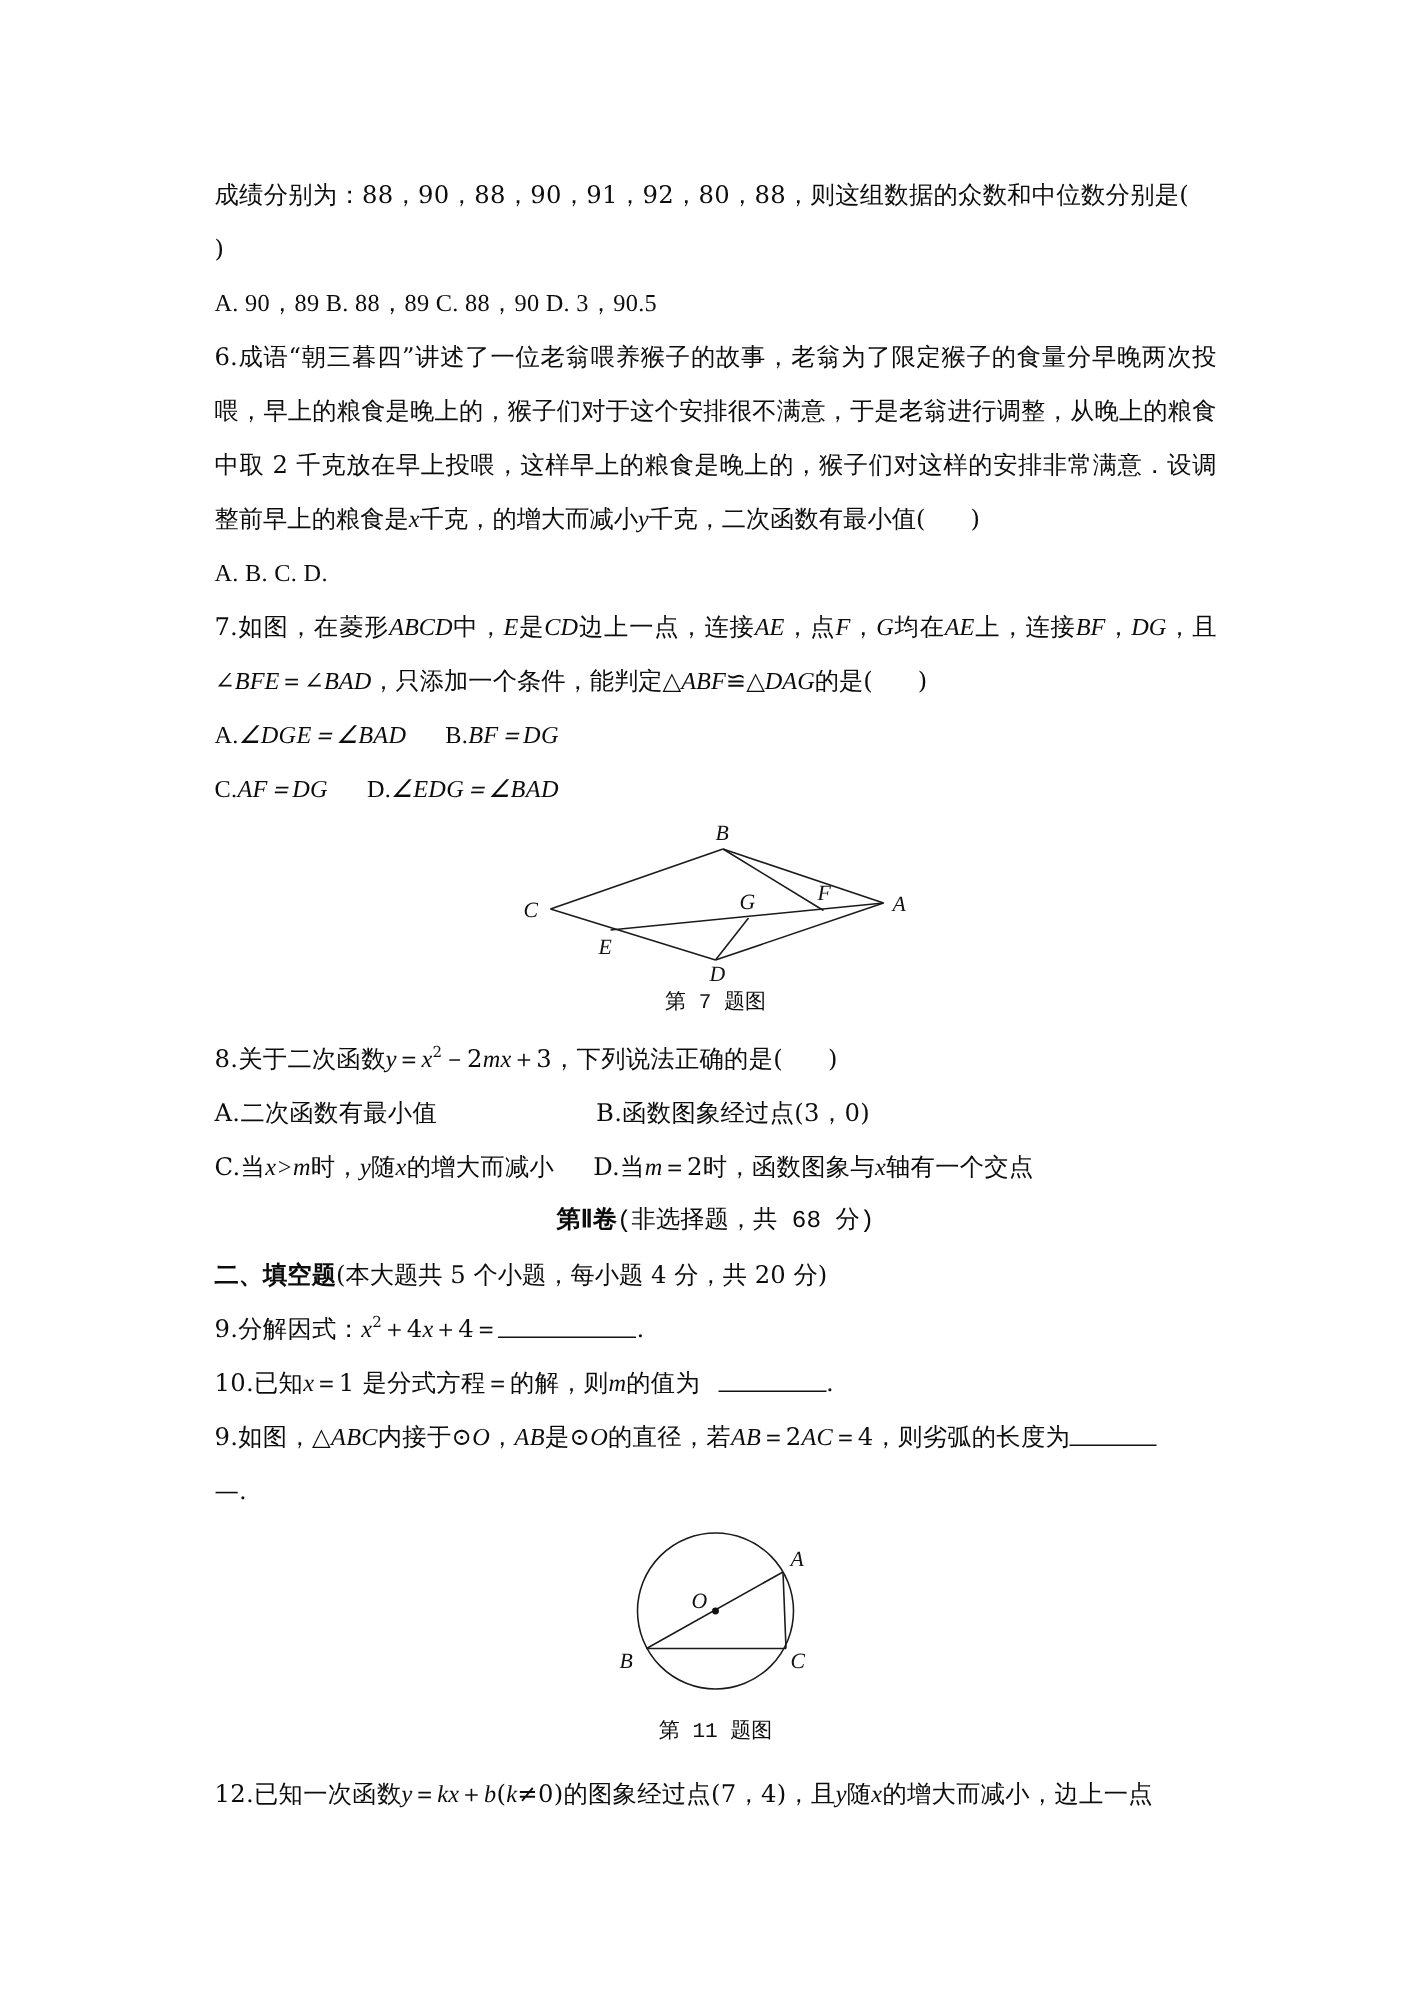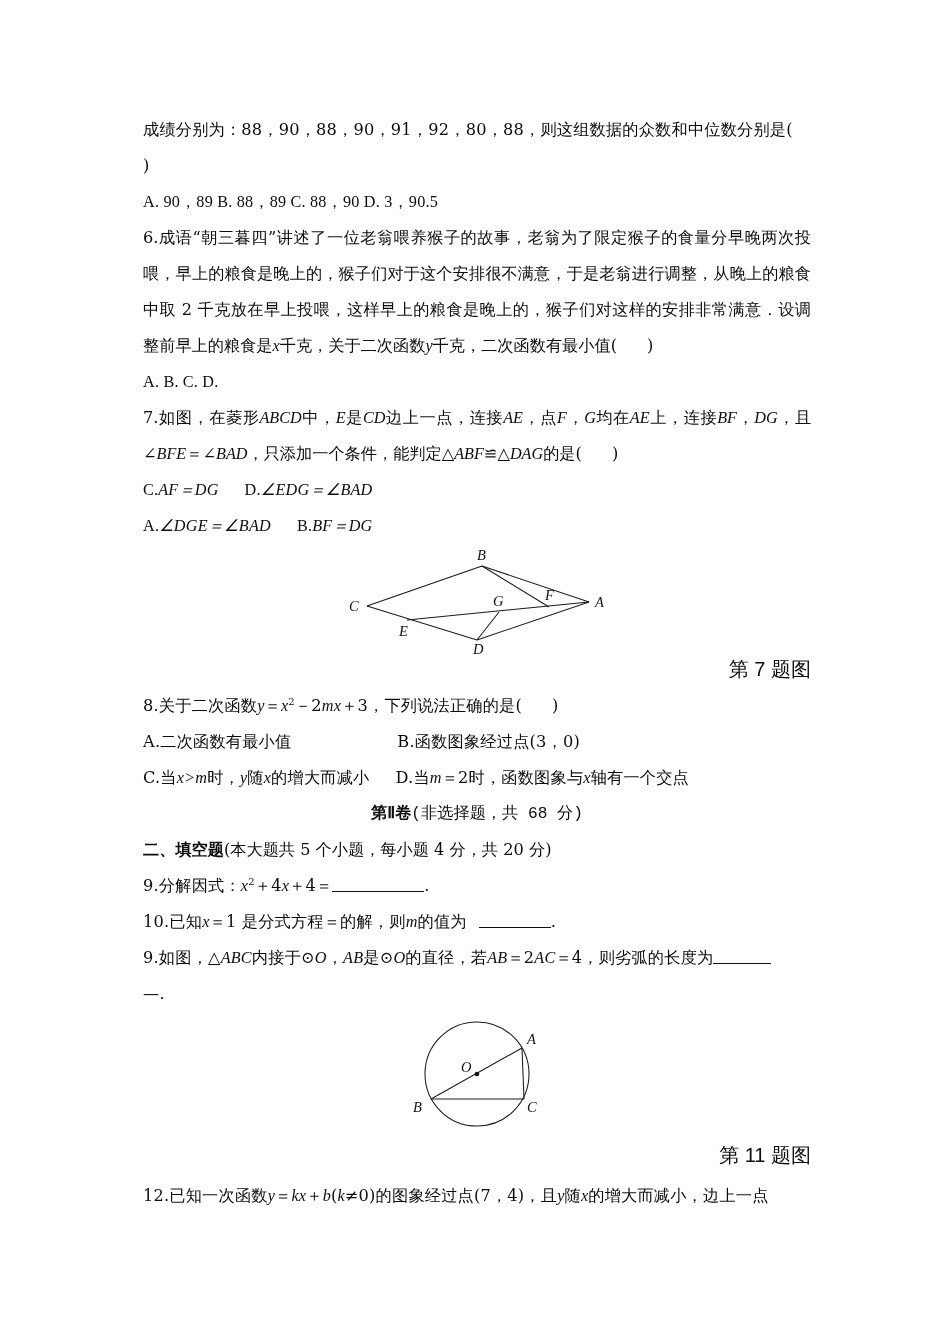--- a/index.html
+++ b/index.html
@@ -70,55 +70,55 @@
   }
   .gapsm { display: inline-block; width: 12px; }
   .gapmd { display: inline-block; width: 26px; }
   .paren-gap { display: inline-block; width: 30px; }
   .fig {
     display: block;
     margin: 0 auto;
   }
   .figwrap { width: 100%; }
   .caption {
-    font-size: 20px;
+    font-size: 14px;
     line-height: 30px;
-    text-align: right;
-    font-family: Liberation Sans, sans-serif;
+    text-align: center;
+    font-family: Liberation Mono, monospace;
   }
   .sec-head {
     font-size: 16.2px;
     line-height: 36px;
   }
   .spacer8 { height: 8px; }
   .spacer4 { height: 4px; }
 </style>
 </head>
 <body>
 
 <div class="page">
   <div class="content">
 
     <div class="line cn">成绩分别为：88，90，88，90，91，92，80，88，则这组数据的众数和中位数分别是(</div>
     <div class="line cn">)</div>
     <div class="line">A. 90，89   B. 88，89   C. 88，90   D. 3，90.5</div>
 
     <div class="para cn">
-      <span>6.</span><span>成语“朝三暮四”讲述了一位老翁喂养猴子的故事，老翁为了限定猴子的食量分早晚两次投喂，早上的粮食是晚上的，猴子们对于这个安排很不满意，于是老翁进行调整，从晚上的粮食中取 2 千克放在早上投喂，这样早上的粮食是晚上的，猴子们对这样的安排非常满意．设调整前早上的粮食是</span><span class="it">x</span><span>千克，关于二次函数</span><span class="it">y</span><span>千克，二次函数有最小值(</span><span class="paren-gap"></span><span>)</span>
+      <span>6.</span><span>成语“朝三暮四”讲述了一位老翁喂养猴子的故事，老翁为了限定猴子的食量分早晚两次投喂，早上的粮食是晚上的，猴子们对于这个安排很不满意，于是老翁进行调整，从晚上的粮食中取 2 千克放在早上投喂，这样早上的粮食是晚上的，猴子们对这样的安排非常满意．设调整前早上的粮食是</span><span class="it">x</span><span>千克，的增大而减小</span><span class="it">y</span><span>千克，二次函数有最小值(</span><span class="paren-gap"></span><span>)</span>
     </div>
     <div class="line">A.   B.   C.   D.</div>
 
     <div class="para cn">
       <span>7.</span><span>如图，在菱形</span><span class="it">ABCD</span><span>中，</span><span class="it">E</span><span>是</span><span class="it">CD</span><span>边上一点，连接</span><span class="it">AE</span><span>，点</span><span class="it">F</span><span>，</span><span class="it">G</span><span>均在</span><span class="it">AE</span><span>上，连接</span><span class="it">BF</span><span>，</span><span class="it">DG</span><span>，且∠</span><span class="it">BFE</span><span>＝∠</span><span class="it">BAD</span><span>，只添加一个条件，能判定△</span><span class="it">ABF</span><span>≌</span><span>△</span><span class="it">DAG</span><span>的是(</span><span class="paren-gap"></span><span>)</span>
     </div>
     <div class="line">
+      <span>A.</span><span class="it">∠DGE＝∠BAD</span><span class="gapmd"></span><span>B.</span><span class="it">BF＝DG</span>
+    </div>
+    <div class="line">
       <span>C.</span><span class="it">AF＝DG</span><span class="gapmd"></span><span>D.</span><span class="it">∠EDG＝∠BAD</span>
-    </div>
-    <div class="line">
-      <span>A.</span><span class="it">∠DGE＝∠BAD</span><span class="gapmd"></span><span>B.</span><span class="it">BF＝DG</span>
     </div>
 
     <div class="figwrap">
       <svg class="fig" width="300" height="110" viewBox="0 0 300 110">
 
         <g fill="none" stroke="#1a1a1a" stroke-width="1.05">
 
           <path d="M 155 22 L 40 62"></path>
           <path d="M 40 62 L 150 96"></path>
           <path d="M 150 96 L 262 58"></path>

